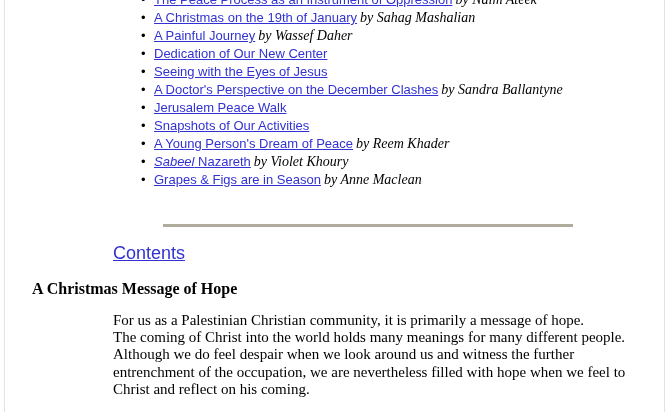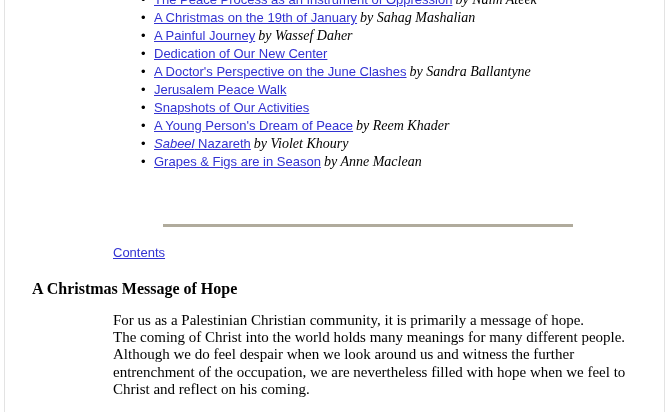--- a/index.html
+++ b/index.html
@@ -106,21 +106,21 @@
   }
 
   
   .contents-link {
     position: absolute;
     left: 81px;
     top: 245px;
     color: #3232d2;
     text-decoration: underline;
     font-family: "Liberation Sans", sans-serif;
-    font-size: 13px;
+    font-size: 18px;
     line-height: 16px;
     cursor: pointer;
   }
 
   
   .article-heading {
     position: absolute;
     left: 0;
     top: 280px;
     width: 668px;
@@ -154,21 +154,22 @@
 <div class="frame-left"></div>
 <div class="frame-right"></div>
 
 <div class="page">
 
   <ul class="toc-list" id="toc-list">
       <li class="toc-item clipped"><span class="bullet"></span><a class="toc-link" href="#">The Peace Process as an Instrument of Oppression</a><span class="toc-author">by Naim Ateek</span></li>
       <li class="toc-item"><span class="bullet"></span><a class="toc-link" href="#">A Christmas on the 19th of January</a><span class="toc-author">by Sahag Mashalian</span></li>
       <li class="toc-item"><span class="bullet"></span><a class="toc-link" href="#">A Painful Journey</a><span class="toc-author">by Wassef Daher</span></li>
       <li class="toc-item"><span class="bullet"></span><a class="toc-link" href="#">Dedication of Our New Center</a></li>
-      <li class="toc-item"><span class="bullet"></span><a class="toc-link" href="#">A Doctor's Perspective on the June Clashes</a><span class="toc-author">by Sandra Ballantyne</span></li>
+      <li class="toc-item"><span class="bullet"></span><a class="toc-link" href="#">Seeing with the Eyes of Jesus</a></li>
+      <li class="toc-item"><span class="bullet"></span><a class="toc-link" href="#">A Doctor's Perspective on the December Clashes</a><span class="toc-author">by Sandra Ballantyne</span></li>
       <li class="toc-item"><span class="bullet"></span><a class="toc-link" href="#">Jerusalem Peace Walk</a></li>
       <li class="toc-item"><span class="bullet"></span><a class="toc-link" href="#">Snapshots of Our Activities</a></li>
       <li class="toc-item"><span class="bullet"></span><a class="toc-link" href="#">A Young Person's Dream of Peace</a><span class="toc-author">by Reem Khader</span></li>
       <li class="toc-item"><span class="bullet"></span><a class="toc-link" href="#"><span class="ital">Sabeel</span> Nazareth</a><span class="toc-author">by Violet Khoury</span></li>
       <li class="toc-item"><span class="bullet"></span><a class="toc-link" href="#">Grapes &amp; Figs are in Season</a><span class="toc-author">by Anne Maclean</span></li>
     </ul>
 
   <hr class="divider">
 
   <a class="contents-link" href="#">Contents</a>

